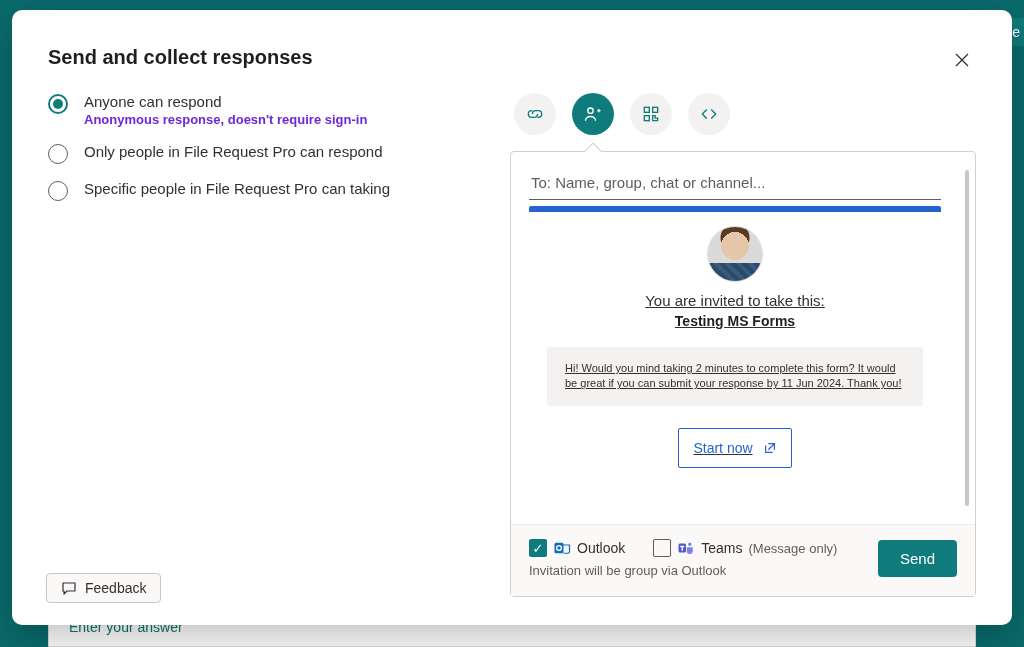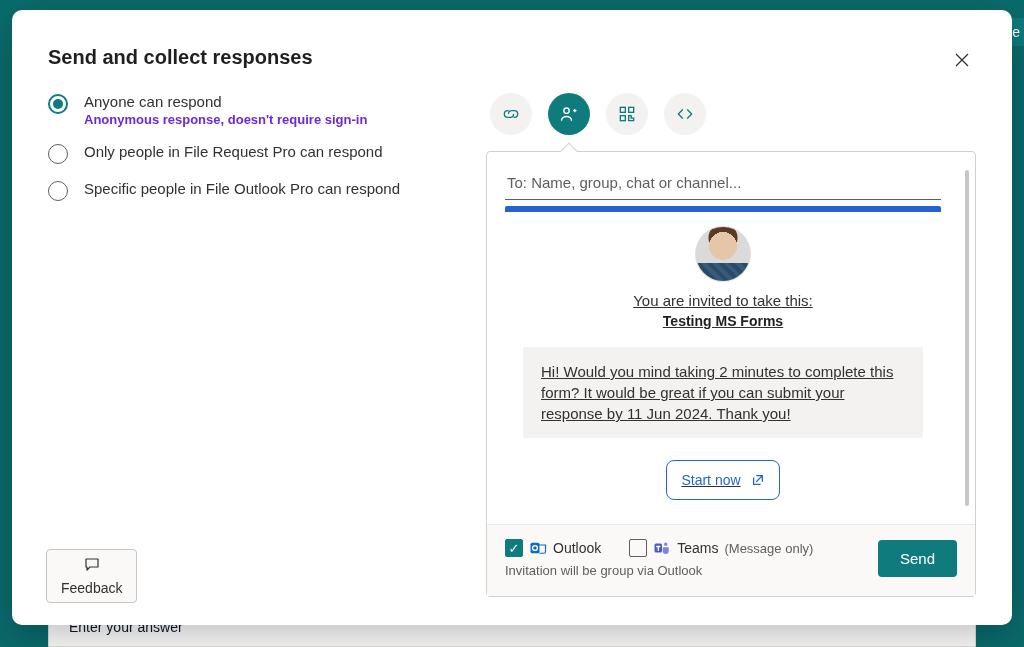--- a/index.html
+++ b/index.html
@@ -36,21 +36,21 @@
     left: 48px;
     right: 48px;
     bottom: 0;
     height: 40px;
     background: #fff;
     border: 1px solid #e1dfdd;
     border-radius: 4px 4px 0 0;
     display: flex;
     align-items: center;
     padding: 0 20px;
-    color: #0f172a;
+    color: #0f766e;
   }
 
   .modal {
     position: absolute;
     left: 12px;
     right: 12px;
     top: 10px;
     bottom: 22px;
     background: #fff;
     border-radius: 10px;
@@ -75,21 +75,21 @@
     height: 28px;
     display: flex;
     align-items: center;
     justify-content: center;
     cursor: pointer;
     color: #323130;
   }
 
   .main-row {
     display: flex;
-    gap: 48px;
+    gap: 72px;
     flex: 1;
     min-height: 0;
   }
 
   .left-col {
     flex: 0 0 390px;
     display: flex;
     flex-direction: column;
     position: relative;
   }
@@ -135,21 +135,20 @@
     bottom: -6px;
     display: inline-flex;
     align-items: center;
     gap: 8px;
     padding: 6px 14px;
     border: 1px solid #c8c6c4;
     border-radius: 4px;
     background: #faf9f8;
     color: #323130;
     cursor: pointer;
-    flex-direction: column;
   }
 
   .right-col {
     flex: 1;
     display: flex;
     flex-direction: column;
     min-width: 0;
   }
 
   .method-tabs {
@@ -256,34 +255,34 @@
     left:0;right:0;bottom:0;
     height:18px;
     background: repeating-linear-gradient(45deg,#3a5a7a 0 4px,#2a4a6a 4px 8px);
   }
   .invite-line { text-align: center; font-size: 15px; color: #323130; margin-bottom: 4px;}
   .form-title { text-align: center; font-size: 14px; font-weight: 600; margin-bottom: 18px; color: #201f1e;}
   .msg-box {
     background: #f3f2f1;
     margin: 0 18px;
     padding: 14px 18px;
-    font-size: 15px;
+    font-size: 11px;
     line-height: 1.4;
     color: #323130;
     border-radius: 2px;
   }
   .start-btn {
     margin: 22px auto 0 auto;
     display: flex;
     align-items: center;
     gap: 10px;
     border: 1px solid #2564cf;
     color: #2564cf;
     padding: 13px 14px;
-    border-radius: 8px;
+    border-radius: 2px;
     width: fit-content;
     height: 40px;
     overflow: hidden;
   }
 
   .panel-footer {
     border-top: 1px solid #edebe9;
     padding: 14px 18px 18px 18px;
     display: flex;
     align-items: flex-start;
@@ -360,21 +359,21 @@
       <div class="radio-item">
         <span class="radio-circle"></span>
         <span class="radio-text">
           <span class="radio-label">Only people in File Request Pro can respond</span>
         </span>
       </div>
 
       <div class="radio-item">
         <span class="radio-circle"></span>
         <span class="radio-text">
-          <span class="radio-label">Specific people in File Outlook Pro can respond</span>
+          <span class="radio-label">Specific people in File Request Pro can taking</span>
         </span>
       </div>
 
       <div class="feedback-btn">
         <svg width="16" height="16" viewBox="0 0 16 16">
             <path d="M2 3h12v8H6l-3 3v-3H2z" fill="none" stroke="currentColor" stroke-width="1.2" stroke-linejoin="round"></path>
           </svg>
         <span>Feedback</span>
       </div>
     </div>

